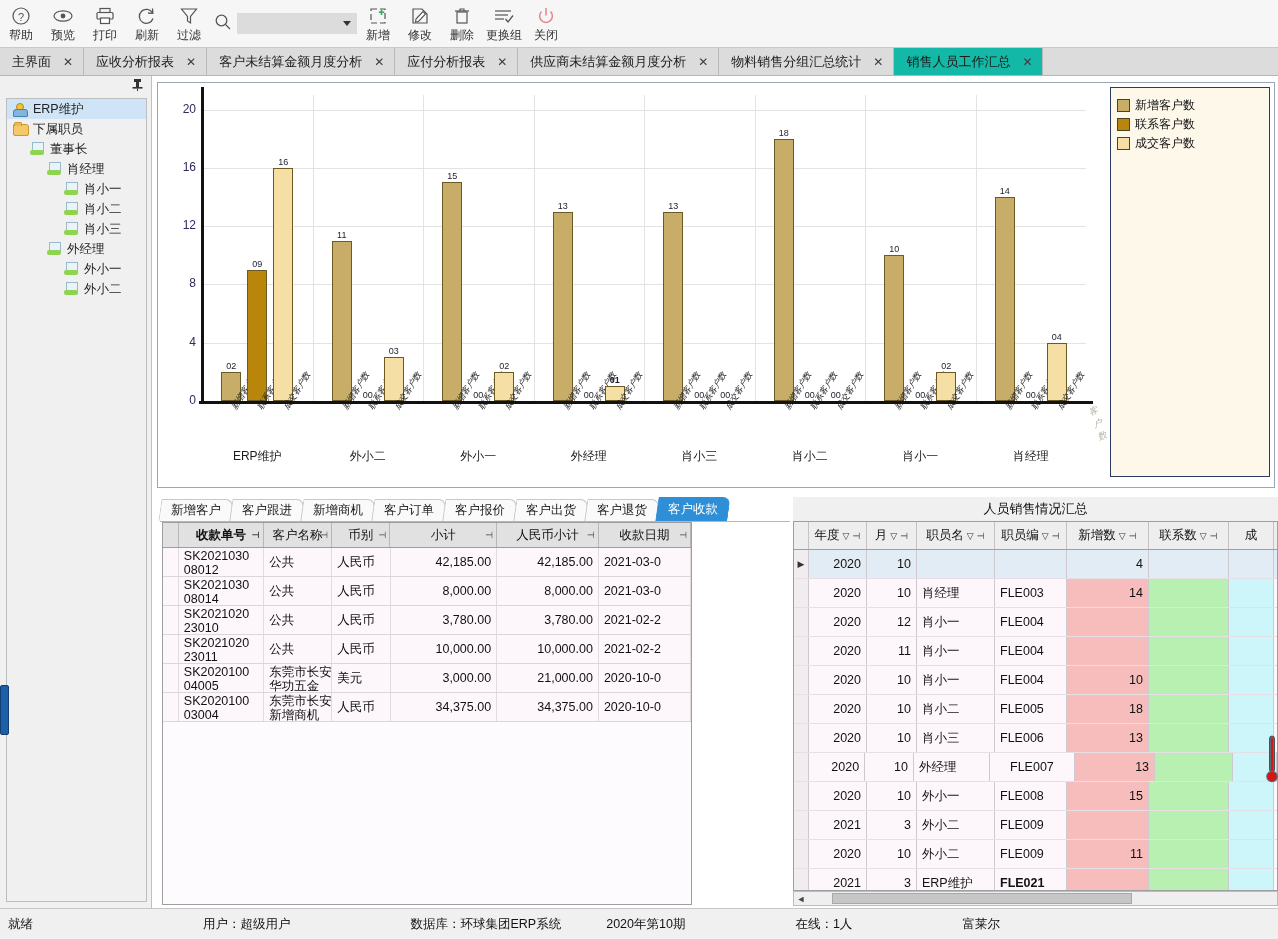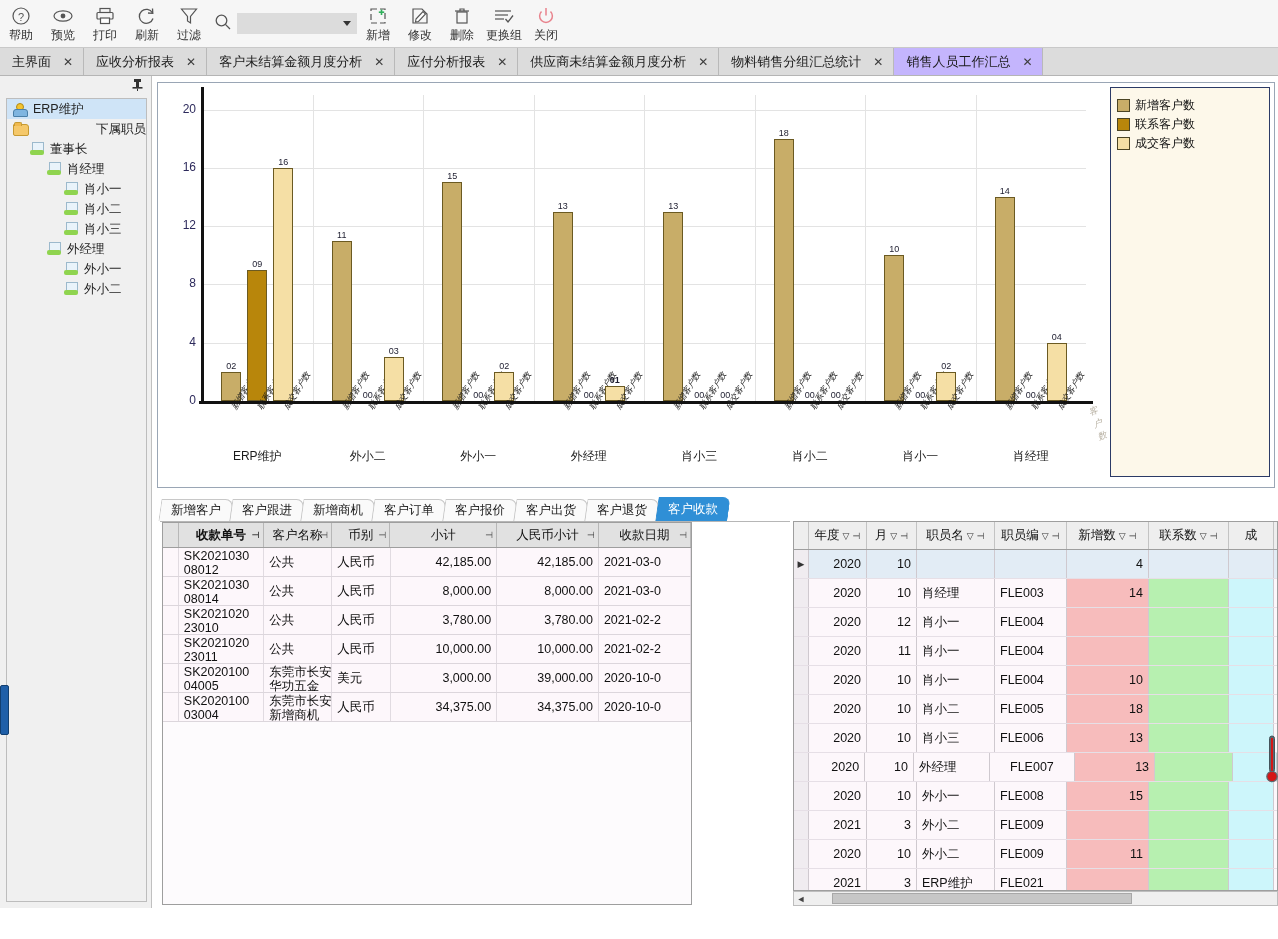--- a/index.html
+++ b/index.html
@@ -45,21 +45,21 @@
   
   #tabstrip {
     position:absolute; left:0; top:48px; width:1278px; height:28px;
     background:#dcdcdc; border-bottom:1px solid #b5b5b5; display:flex; align-items:stretch;
   }
   .tab {
     display:flex; align-items:center; gap:12px; padding:0 10px 0 12px;
     border-right:1px solid #b9b9b9; background:#dcdcdc; cursor:pointer;
     font-size:13px; color:#1b1b1b; white-space:nowrap;
   }
-  .tab.active { background:#c4b5fd; }
+  .tab.active { background:#14b8a6; }
   .tab .x { font-size:12px; font-weight:bold; color:#3c3c3c; }
   #tab-spacer { flex:1; background:#dcdcdc; }
 
   
   #tree-pane {
     position:absolute; left:0; top:76px; width:152px; height:832px;
     background:#f0f0f0; border-right:1px solid #c0c0c0;
   }
   #tree-head { height:20px; display:flex; align-items:center; justify-content:flex-end; padding-right:8px; }
   .pin { font-size:12px; color:#333; transform: rotate(0deg); }
@@ -350,21 +350,21 @@
             <rect x="0.5" y="8" width="10" height="1.6" fill="#333"></rect>
             <rect x="5" y="9.6" width="1" height="2.4" fill="#333"></rect>
           </svg>
       </span>
     </div>
     <div id="tree-body">
         <div class="tnode sel" style="padding-left: 6px;">
           <span class="tico ico-person"></span>
           <span>ERP维护</span>
         </div>
-        <div class="tnode" style="padding-left: 6px; justify-content: space-between;">
+        <div class="tnode" style="padding-left: 6px;">
           <span class="tico ico-folder"></span>
           <span>下属职员</span>
         </div>
         <div class="tnode" style="padding-left: 23px;">
           <span class="tico ico-emp"></span>
           <span>董事长</span>
         </div>
         <div class="tnode" style="padding-left: 40px;">
           <span class="tico ico-emp"></span>
           <span>肖经理</span>
@@ -618,41 +618,42 @@
           <div class="bl-c" style="width: 88px; display: block; padding-top: 1px;">
             <span class="twoline">SK2020100</span>
             <span class="twoline">04005</span>
           </div>
           <div class="bl-c" style="width: 70px; display: block; padding-top: 1px;">
             <span class="twoline">东莞市长安</span>
             <span class="twoline">华功五金</span>
           </div>
           <div class="bl-c" style="width: 60px;">美元</div>
           <div class="bl-c num" style="width: 110px;">3,000.00</div>
-          <div class="bl-c num" style="width: 105px;">39,000.00</div>
+          <div class="bl-c num" style="width: 105px;">21,000.00</div>
           <div class="bl-c" style="width: 95px;">2020-10-0</div>
         </div>
         <div class="bl-row">
           <div class="bl-c" style="width: 16px;"></div>
           <div class="bl-c" style="width: 88px; display: block; padding-top: 1px;">
             <span class="twoline">SK2020100</span>
             <span class="twoline">03004</span>
           </div>
           <div class="bl-c" style="width: 70px; display: block; padding-top: 1px;">
             <span class="twoline">东莞市长安</span>
             <span class="twoline">新增商机</span>
           </div>
           <div class="bl-c" style="width: 60px;">人民币</div>
           <div class="bl-c num" style="width: 110px;">34,375.00</div>
           <div class="bl-c num" style="width: 105px;">34,375.00</div>
           <div class="bl-c" style="width: 95px;">2020-10-0</div>
         </div>
       </div>
   </div>
 
+  <div id="br-title">人员销售情况汇总</div>
   <div id="br-grid">
     <div class="br-hdr" id="br-hdr">
         <div class="br-hc" style="width: 15px;"></div>
         <div class="br-hc" style="width: 58px;">
           <span>年度</span>
           <span class="fico">▽</span>
           <span class="fico">⊣</span>
         </div>
         <div class="br-hc" style="width: 50px;">
           <span>月</span>
@@ -792,33 +793,41 @@
           <div class="br-c" style="width: 72px;">FLE009</div>
           <div class="br-c num cell-pink" style="width: 82px;">11</div>
           <div class="br-c num cell-green" style="width: 80px;"></div>
           <div class="br-c num cell-cyan" style="width: 45px;"></div>
         </div>
         <div class="br-row">
           <div class="rowmark" style="width: 15px;"></div>
           <div class="br-c num" style="width: 58px;">2021</div>
           <div class="br-c num" style="width: 50px;">3</div>
           <div class="br-c" style="width: 78px;">ERP维护</div>
-          <div class="br-c" style="width: 72px;">FLE021</div>
+          <div class="br-c" style="width: 72px; font-weight: bold;">FLE021</div>
           <div class="br-c num cell-pink" style="width: 82px;"></div>
           <div class="br-c num cell-green" style="width: 80px;"></div>
           <div class="br-c num cell-cyan" style="width: 45px;"></div>
         </div>
       </div>
   </div>
   <div id="br-hscroll">
     <div class="sb-arrow">◄</div>
     <div class="sb-thumb" style="width:300px;margin-left:24px;"></div>
   </div>
   <div id="thermo">
     <svg width="12" height="50" viewBox="0 0 12 50">
       <rect x="3.5" y="1" width="5" height="36" rx="2.5" fill="#5a6a72" stroke="#44535a"></rect>
       <rect x="5" y="3" width="2" height="33" fill="#d41616"></rect>
       <circle cx="6" cy="41.5" r="5.2" fill="#d41616" stroke="#5a6a72" stroke-width="1.2"></circle>
     </svg>
   </div>
 
+  <div id="statusbar">
+    <span class="sb-item" style="margin-left:8px;">就绪</span>
+    <span class="sb-item" style="margin-left:170px;">用户：超级用户</span>
+    <span class="sb-item" style="margin-left:120px;">数据库：环球集团ERP系统</span>
+    <span class="sb-item" style="margin-left:45px;">2020年第10期</span>
+    <span class="sb-item" style="margin-left:110px;">在线：1人</span>
+    <span class="sb-item" style="margin-left:110px;">富莱尔</span>
+  </div>
 
 </div>
 
 </body></html>

